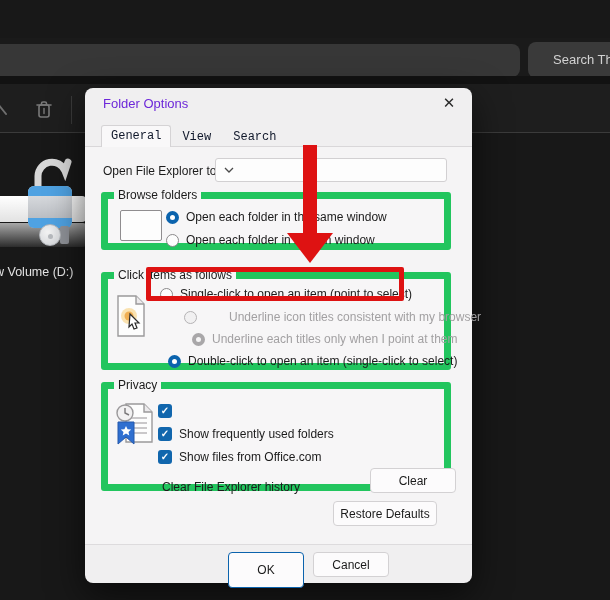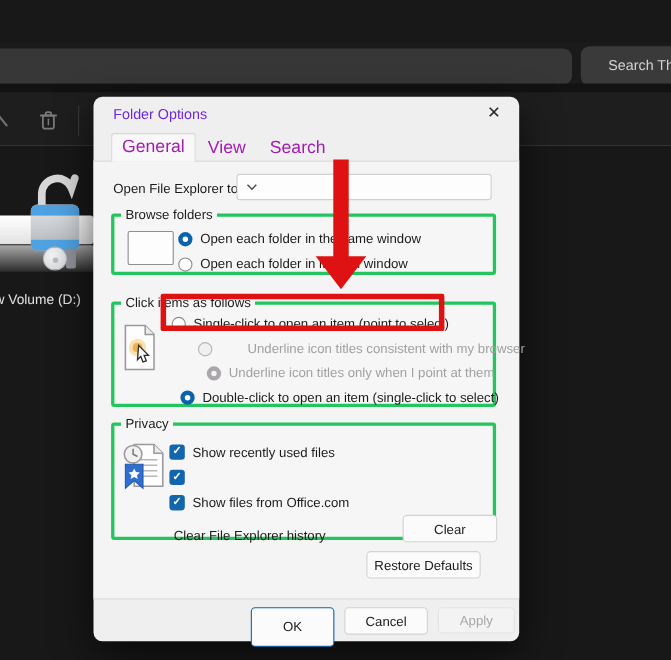--- a/index.html
+++ b/index.html
@@ -38,31 +38,31 @@
   .drive-label { position:absolute; left:-5px; top:265px; color:#e3e3e3; font-size:12.5px; white-space:nowrap; }
 
   
   .dialog { position:absolute; left:85px; top:88px; width:387px; height:495px; background:#f0eff0;
             border-radius:8px; box-shadow:0 12px 36px rgba(0,0,0,.6); z-index:5; }
   .tab-page { position:absolute; left:0; top:58px; width:387px; height:398px; background:#f5f4f5; }
   .dlg-title { position:absolute; left:18px; top:8px; font-size:13px; color:#6d28d9; }
   .dlg-close { position:absolute; right:10px; top:4px; width:26px; height:22px; text-align:center;
                font-size:15px; color:#2a2a2a; line-height:22px; cursor:default; }
   .tabs { position:absolute; left:16px; top:38px; height:21px; display:flex; align-items:flex-end; z-index:2; }
-  .tab { font-size:16px; color:#a21caf; padding:3px 11px; }
+  .tab { font-size:12px; color:#0f172a; padding:3px 11px;font-family:Liberation Mono, monospace; }
   .tab.active { background:#f9f8f9; border:1px solid #d5d3d5; border-bottom:none; border-radius:3px 3px 0 0; padding:3px 9px 4px; }
   .tab-line { position:absolute; left:0; top:58px; width:387px; height:1px; background:#d9d7d9; z-index:1; }
 
   .open-to-label { position:absolute; left:18px; top:76px; font-size:12px; color:#1b1b1b; z-index:2; }
   .combobox { position:absolute; left:130px; top:70px; width:232px; height:24px; background:#fdfdfd;
               border:1px solid #d2d0d2; border-radius:3px; font-size:12px; color:#1b1b1b;
               display:flex; align-items:center; padding:0 8px; z-index:2; }
   .combobox .value { flex:1; }
 
-  fieldset { position:absolute; left:16px; width:350px; border:3px solid #22c55e; border-radius:3px; background:#f7f6f7; z-index:2; }
+  fieldset { position:absolute; left:16px; width:350px; border:7px solid #22c55e; border-radius:3px; background:#f7f6f7; z-index:2; }
   legend { font-size:12px; color:#1b1b1b; padding:0 4px; margin-left:6px; }
   .fs-browse  { top:100px; height:62px; }
   .fs-click   { top:180px; height:102px; }
   .fs-privacy { top:290px; height:113px; }
 
   .folder-window-icon { position:absolute; left:12px; top:8px; width:42px; height:31px; background:#fdfdfd;
                         border:1px solid #8f8d8f; border-radius:2px; }
   .opt-row { position:absolute; display:flex; align-items:center; gap:7px; font-size:12px; color:#1b1b1b; white-space:nowrap; }
   .opt-row.disabled { color:#a2a0a2; }
   .radio { width:13px; height:13px; border-radius:50%; background:#fdfdfd; border:1px solid #8b898b; flex:0 0 13px; }
@@ -179,59 +179,58 @@
       <div class="opt-row" style="left:52px; top:5px;">
         <span class="radio"></span>
         <span>Single-click to open an item (point to select)</span>
       </div>
       <div class="opt-row disabled" style="left:76px; top:28px;gap:32px;">
         <span class="radio disabled"></span>
         <span>Underline icon titles consistent with my browser</span>
       </div>
       <div class="opt-row disabled" style="left:84px; top:50px;">
         <span class="radio checked disabled"></span>
-        <span>Underline icon titles only when I point at them</span>
+        <span>Underline each titles only when I point at them</span>
       </div>
       <div class="opt-row" style="left:60px; top:72px;">
         <span class="radio checked"></span>
         <span>Double-click to open an item (single-click to select)</span>
       </div>
     </fieldset>
 
     <fieldset class="fs-privacy">
       <legend>Privacy</legend>
       <svg class="icon-abs" style="left:6px; top:8px;" width="42" height="48" viewBox="0 0 42 48">
         <path d="M12 4 h18 l8 8 v30 h-26 z" fill="#fdfdfd" stroke="#9b999b" stroke-width="1.4"></path>
         <path d="M30 4 v8 h8" fill="#eceaec" stroke="#9b999b" stroke-width="1.4"></path>
         <path d="M17 18 h16 M17 23 h16 M17 28 h16 M17 33 h16" stroke="#b9b7b9" stroke-width="1.4"></path>
         <circle cx="11" cy="13" r="8" fill="#f2f1f2" stroke="#9b999b" stroke-width="1.4"></circle>
         <path d="M11 8 v5 l4 2" stroke="#7a787a" stroke-width="1.4" fill="none"></path>
         <path d="M4 22 h16 v22 l-8 -7 -8 7 z" fill="#2f6fd0" stroke="#2559ab" stroke-width="1"></path>
         <path d="M12 26 l1.6 3.2 3.6 .4 -2.7 2.4 .8 3.5 -3.3 -1.9 -3.3 1.9 .8 -3.5 -2.7 -2.4 3.6 -.4 z" fill="#fff"></path>
       </svg>
       <div class="opt-row" style="left:50px; top:12px;">
         <span class="checkbox"></span>
-        <span>Show recently used files</span>
       </div>
       <div class="opt-row" style="left:50px; top:35px;">
         <span class="checkbox"></span>
+        <span>Show frequently used folders</span>
       </div>
       <div class="opt-row" style="left:50px; top:58px;">
         <span class="checkbox"></span>
         <span>Show files from Office.com</span>
       </div>
       <div class="clear-label">Clear File Explorer history</div>
       <button class="btn clear-btn">Clear</button>
     </fieldset>
 
     <button class="btn restore-btn">Restore Defaults</button>
 
     <div class="footer-line"></div>
     <button class="btn ok-btn">OK</button>
     <button class="btn cancel-btn">Cancel</button>
-    <button class="btn apply-btn">Apply</button>
   </div>
 
   <div class="arrow-shaft"></div>
   <div class="arrow-head"></div>
   <div class="red-rect"></div>
 
 </div>
 
 </body></html>

